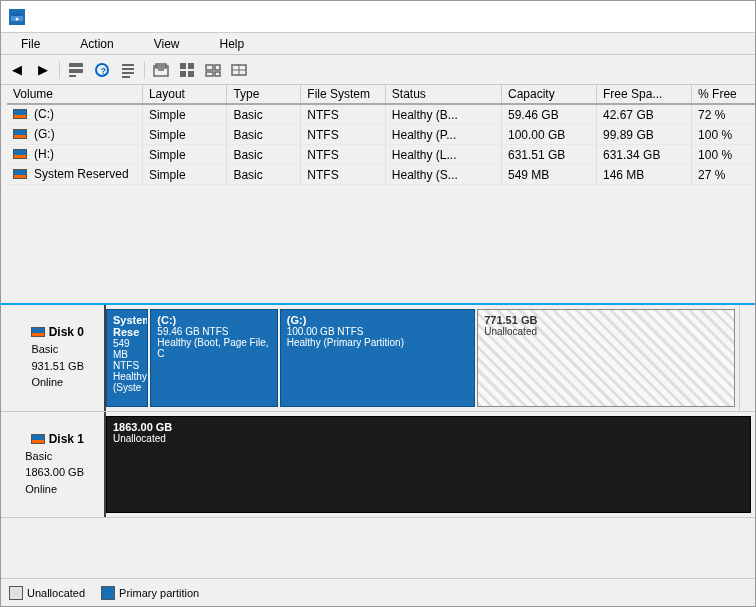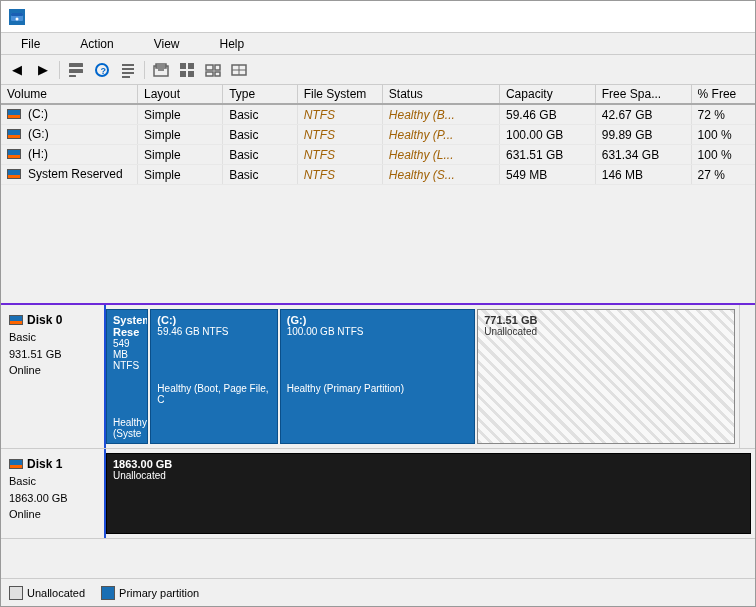--- a/index.html
+++ b/index.html
@@ -102,23 +102,24 @@
       margin: 0 2px;
     }
     .main-area {
       flex: 1;
       display: flex;
       flex-direction: column;
       overflow: hidden;
     }
     .table-area {
       flex: 0 0 220px;
-      border-bottom: 2px solid #6d28d9;
+      border-bottom: 2px solid #0ea5e9;
       overflow-y: auto;
       overflow-x: auto;
+      padding-left: 6px;
     }
     table {
       width: 100%;
       border-collapse: collapse;
       min-width: 700px;
     }
     thead tr {
       background: #f0f0f0;
     }
     th {
@@ -133,45 +134,46 @@
     }
     th:last-child { border-right: none; }
     td {
       border-right: 1px solid #e0e0e0;
       border-bottom: 1px solid #e8e8e8;
       padding: 2px 6px;
       font-size: 12px;
       white-space: nowrap;
     }
     td:last-child { border-right: none; }
-    .status-red { color: #a16207; font-style: italic; }
+    .status-red { color: #000000; }
     .disk-icon {
       display: inline-flex;
       align-items: center;
       gap: 3px;
     }
     .bottom-area {
       flex: 1;
       overflow-y: auto;
       background: #f0f0f0;
     }
     .disk-row {
       display: flex;
       border-bottom: 1px solid #ccc;
       min-height: 90px;
     }
     .disk-label {
       width: 105px;
       min-width: 105px;
       background: #f0f0f0;
-      border-right: 2px solid #1d4ed8;
-      padding: 8px;
+      border-right: 2px solid #404040;
+      padding: 20px;
       display: flex;
       flex-direction: column;
       justify-content: flex-start;
+      align-items: flex-end;
     }
     .disk-label-name {
       font-weight: bold;
       font-size: 12px;
       display: flex;
       align-items: center;
       gap: 4px;
       margin-bottom: 2px;
     }
     .disk-label-info {
@@ -214,21 +216,21 @@
         #e0e0e0,
         #e0e0e0 3px,
         #f8f8f8 3px,
         #f8f8f8 8px
       );
       border: 1px solid #888;
       color: #333;
     }
     .partition-name { font-weight: bold; font-size: 11px; }
     .partition-size { font-size: 10px; }
-    .partition-status { font-size: 10px; margin-top: 46px; }
+    .partition-status { font-size: 10px; }
     .legend-bar {
       display: flex;
       align-items: center;
       padding: 4px 8px;
       border-top: 1px solid #ccc;
       background: #f0f0f0;
       gap: 16px;
       height: 28px;
     }
     .legend-item {

